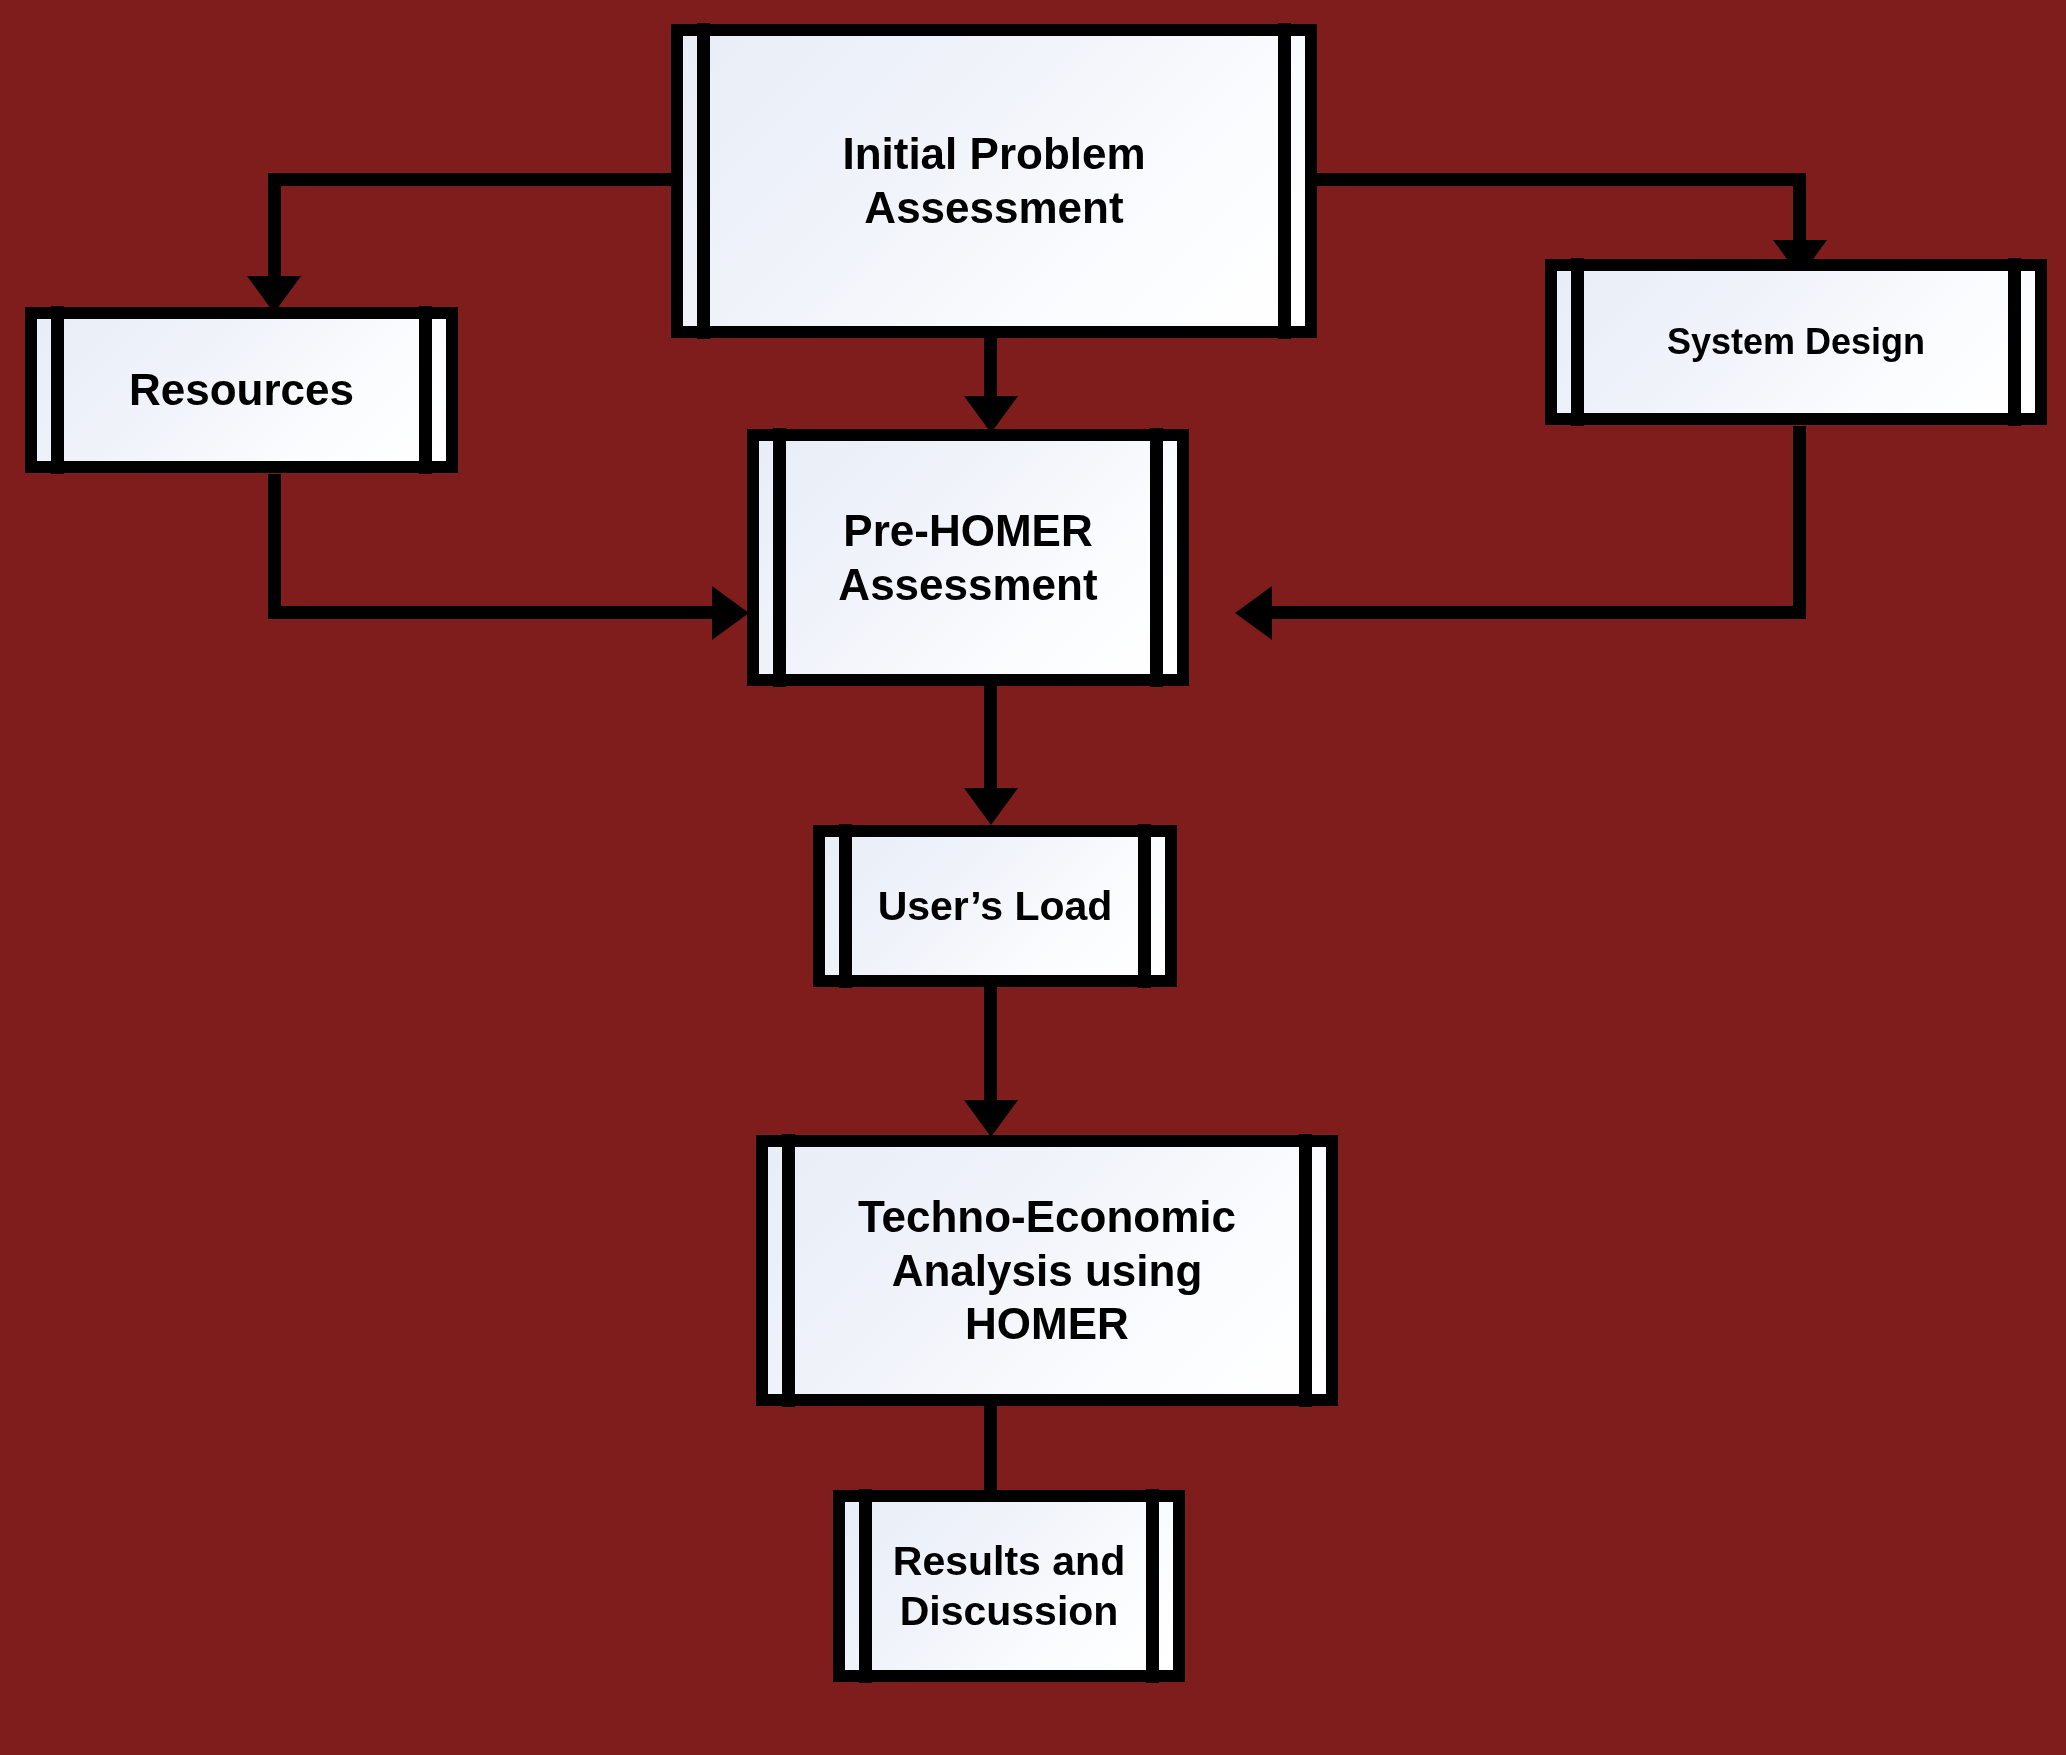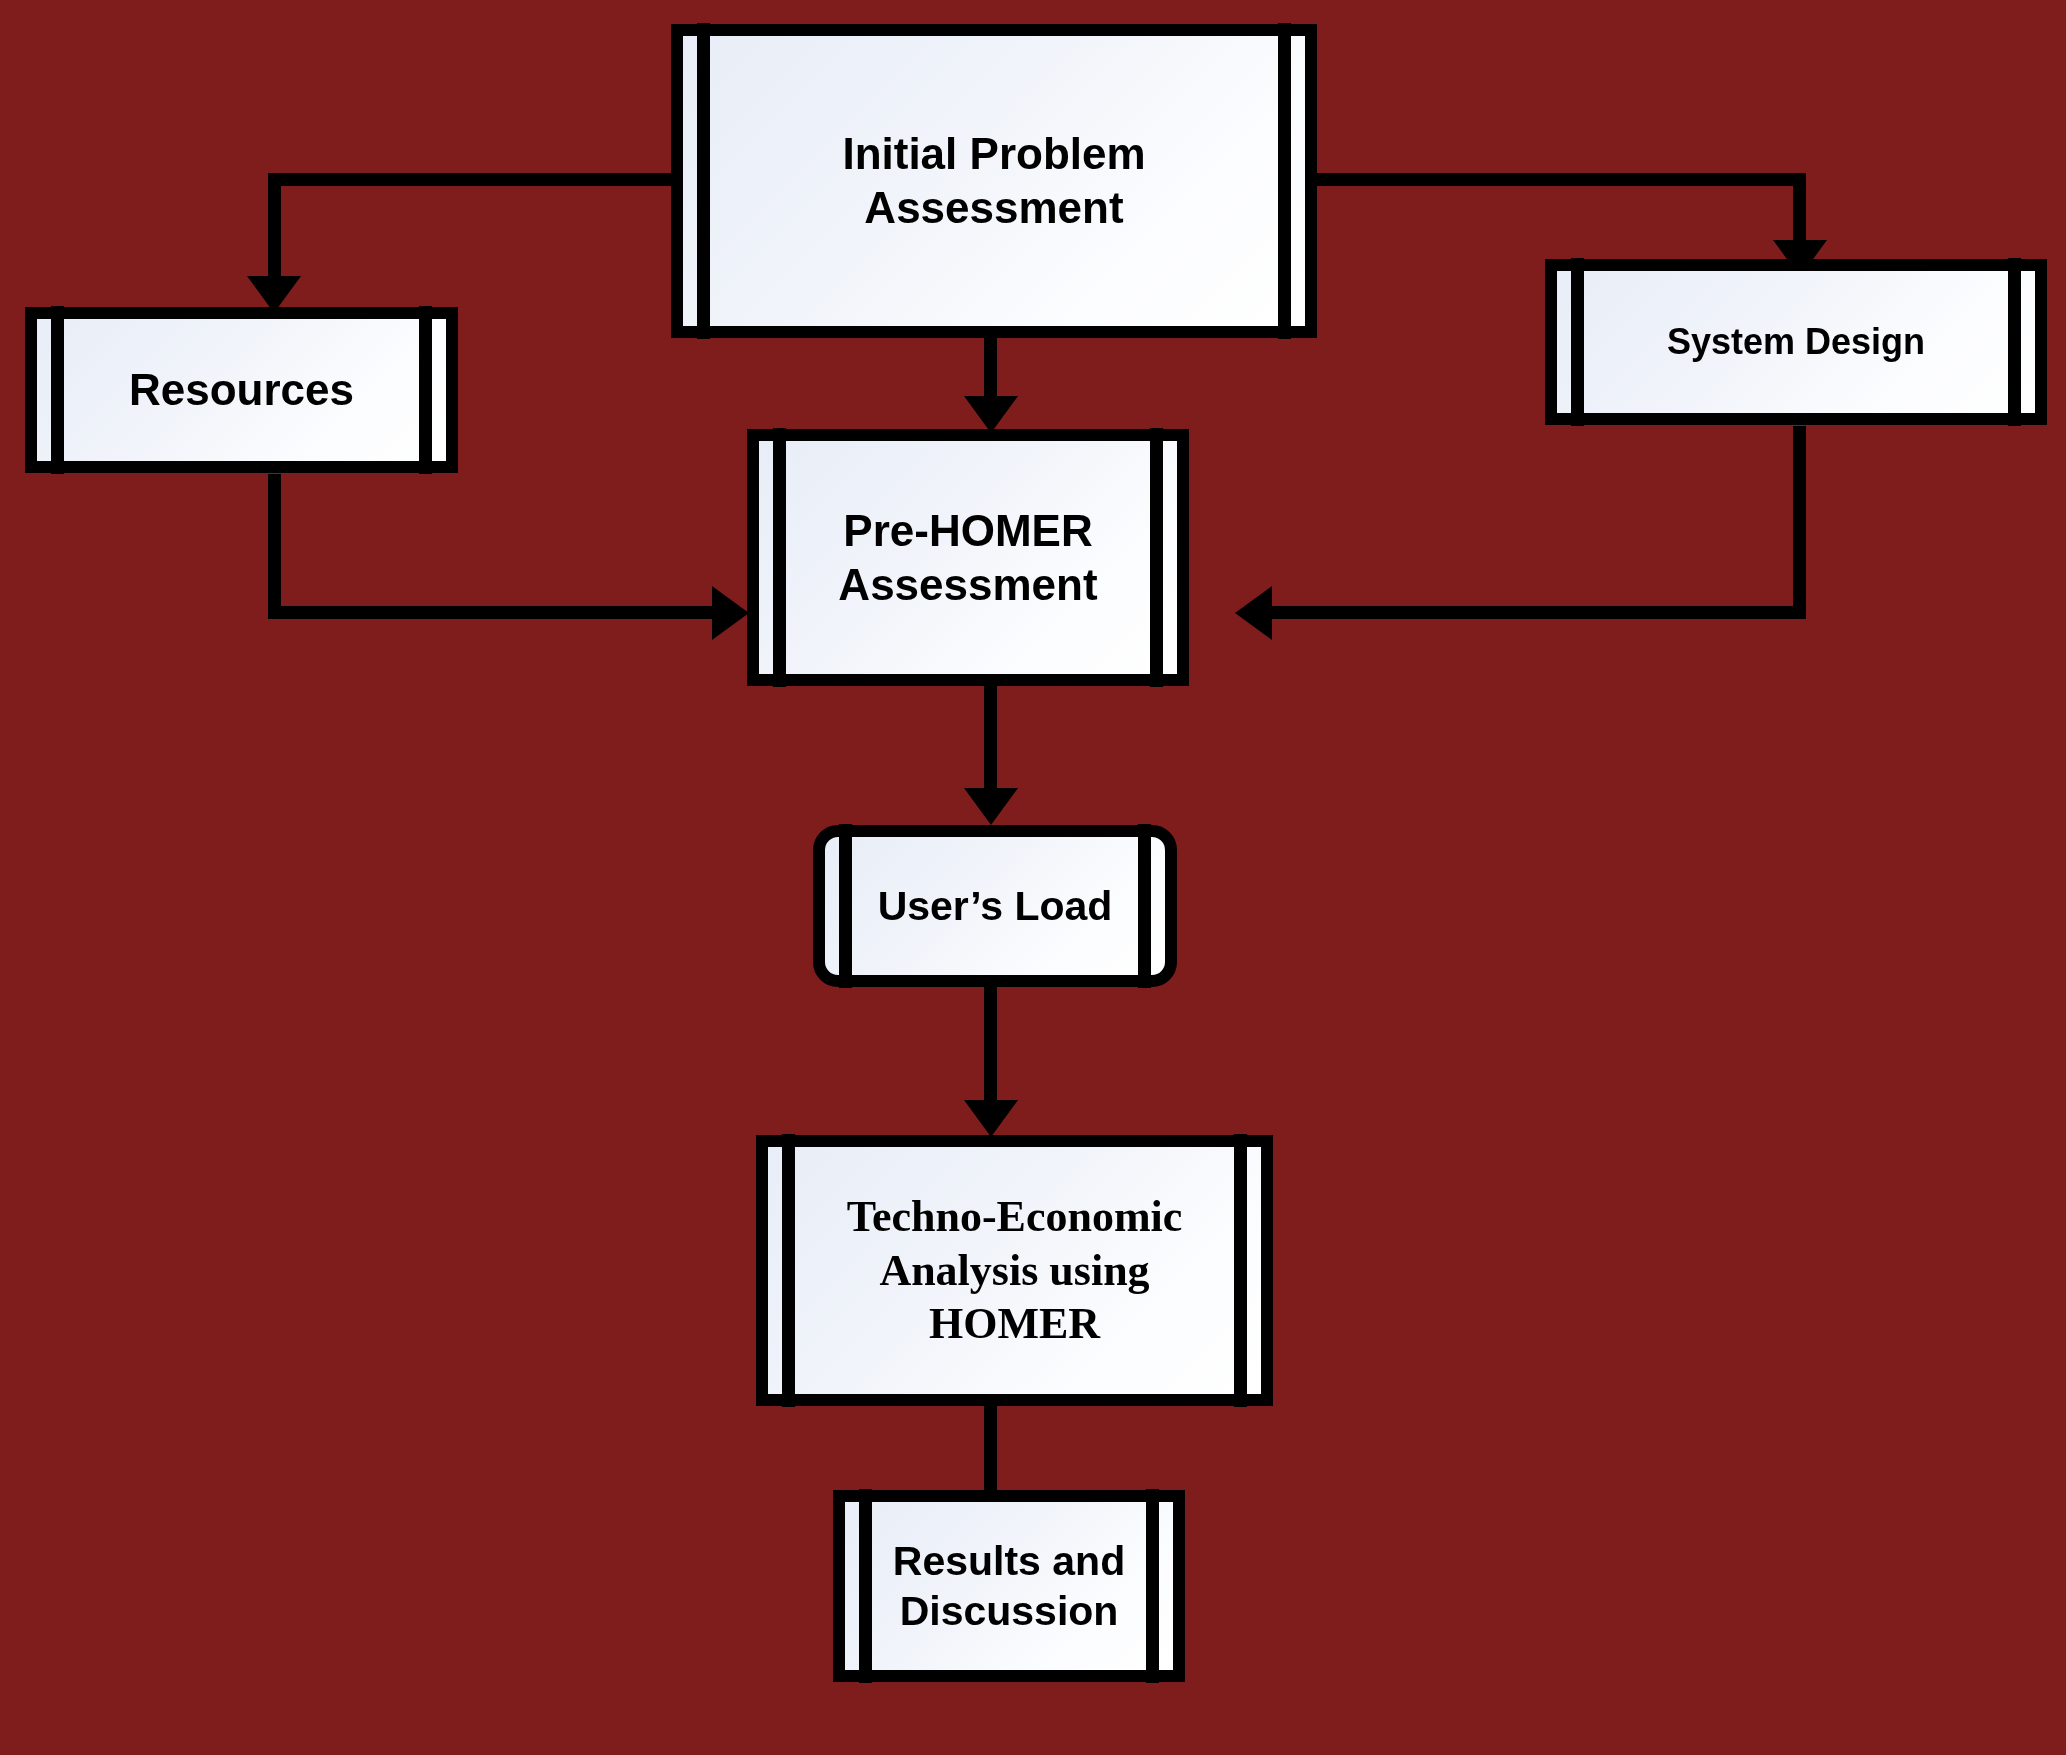--- a/index.html
+++ b/index.html
@@ -131,25 +131,25 @@
 
   <div class="node n-sysdesign" style="left:1545px; top:259px; width:502px; height:166px;">
     <span class="label">System Design</span>
   </div>
 
   <div class="node n-prehomer" style="left:747px; top:429px; width:442px; height:257px;">
     <span class="label">Pre-HOMER
 Assessment</span>
   </div>
 
-  <div class="node n-userload" style="left:813px; top:825px; width:364px; height:162px;border-radius:25px;">
+  <div class="node n-userload" style="left:813px; top:825px; width:364px; height:162px;">
     <span class="label">User’s Load</span>
   </div>
 
-  <div class="node n-techno" style="left:756px; top:1135px; width:517px; height:271px;font-family:Liberation Serif, serif;">
+  <div class="node n-techno" style="left:756px; top:1135px; width:582px; height:271px;">
     <span class="label">Techno-Economic
 Analysis using
 HOMER</span>
   </div>
 
   <div class="node n-results" style="left:833px; top:1490px; width:352px; height:192px;">
     <span class="label">Results and
 Discussion</span>
   </div>
 

